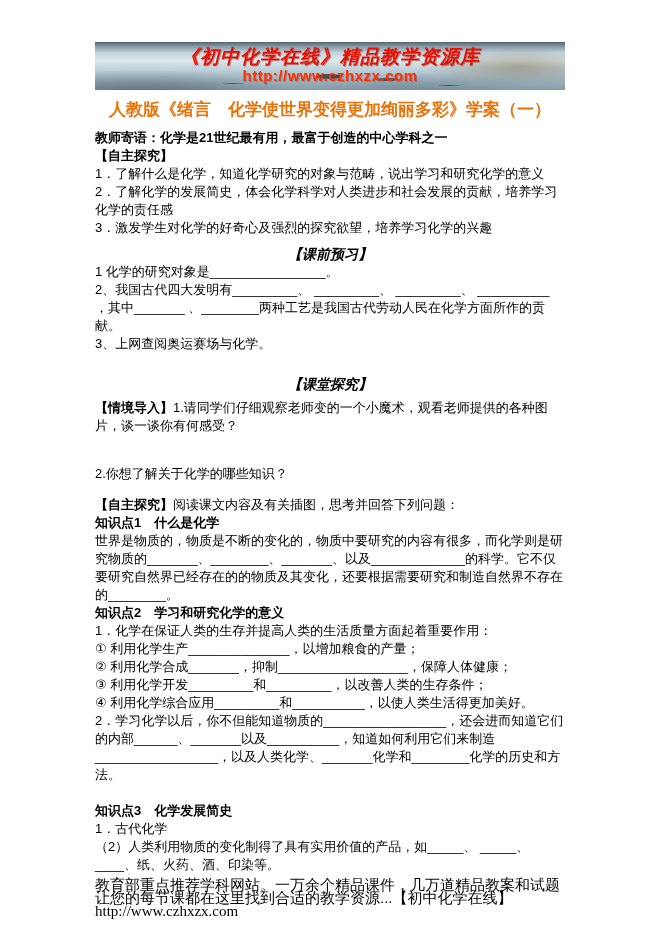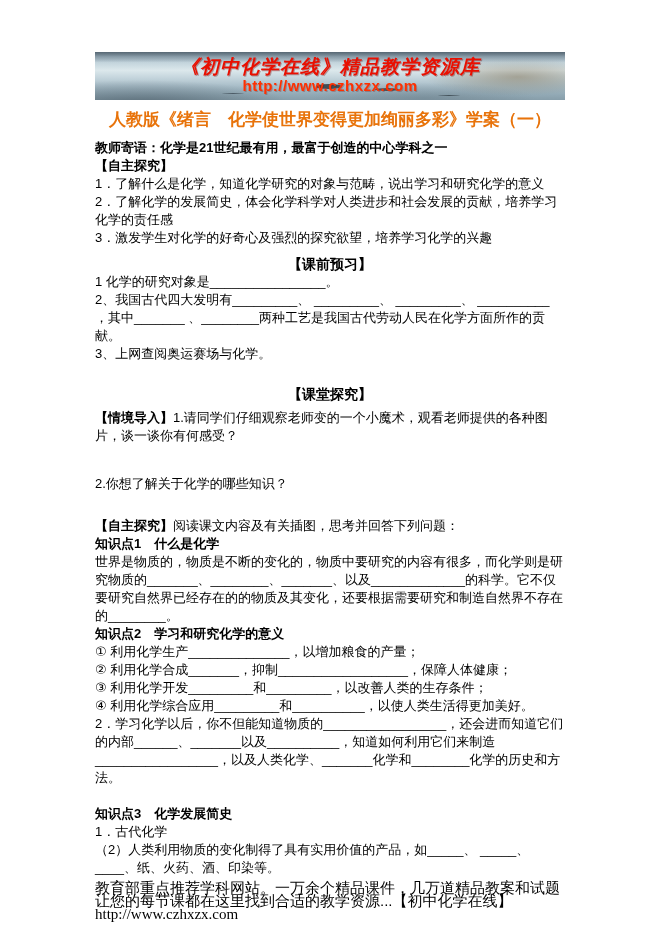--- a/index.html
+++ b/index.html
@@ -2,21 +2,21 @@
 <html><head>
 <meta charset="utf-8">
 <style>
   html, body { margin:0; padding:0; background:#ffffff; }
   body {
     width:661px; height:935px;
     font-family:"Liberation Sans","DejaVu Sans",sans-serif;
     color:#000;
   }
   .page { position:relative; width:661px; height:935px; overflow:hidden; background:#fff; }
-  .content { position:absolute; left:95px; top:52px; width:470px; }
+  .content { position:absolute; left:95px; top:42px; width:470px; }
 
   
   .banner {
     position:relative; width:470px; height:48px; overflow:hidden;
     background:
       linear-gradient(180deg, rgba(84,100,112,.95) 0%, rgba(116,134,147,.55) 10%, rgba(0,0,0,0) 22%),
       radial-gradient(ellipse 130px 26px at 90% 52%, rgba(128,110,78,.50), rgba(0,0,0,0) 72%),
       radial-gradient(ellipse 210px 34px at 10% 108%, rgba(58,73,84,.55), rgba(0,0,0,0) 70%),
       radial-gradient(ellipse 160px 22px at 70% 96%, rgba(90,108,120,.35), rgba(0,0,0,0) 70%),
       linear-gradient(180deg,#8ea4b2 0%,#c3d4dc 22%,#dce8ec 38%,#c2d3db 55%,#a7bcc7 72%,#93aab6 88%,#879eaa 100%);
@@ -40,26 +40,26 @@
   }
 
   
   .doc-title {
     margin-top:9px; height:22px; line-height:22px; text-align:center;
     font-weight:bold; font-size:17px; color:#e8730a; white-space:nowrap;
   }
   p { margin:0; font-size:13px; line-height:18px; }
   .b { font-weight:bold; }
   .teacher { margin-top:8px; font-weight:bold; }
-  .center-head { text-align:center; font-weight:bold; font-size:14px; }
+  .center-head { text-align:center; font-weight:bold; font-size:14px;font-style:italic; }
   .h-preview { margin-top:8px; }
   .h-classroom { margin-top:22px; }
   .intro { margin-top:6px; }
   .q2 { margin-top:30px; }
-  .selfstudy { margin-top:24px; }
+  .selfstudy { margin-top:13px; }
   .kp3-head { margin-top:18px; }
 
   .footer {
     margin-top:4px; font-size:15px; line-height:13px; color:#000;
   }
   .footer .url { font-family:"Liberation Serif","DejaVu Serif",serif; }
 </style>
 </head>
 <body>
 
@@ -91,20 +91,21 @@
     <p class="intro"><span class="b">【情境导入】</span><span>1.请同学们仔细观察老师变的一个小魔术，观看老师提供的各种图片，谈一谈你有何感受？</span></p>
 
     <p class="q2">2.你想了解关于化学的哪些知识？</p>
 
     <p class="selfstudy"><span class="b">【自主探究】</span><span>阅读课文内容及有关插图，思考并回答下列问题：</span></p>
 
     <p class="b">知识点1　什么是化学</p>
     <p>世界是物质的，物质是不断的变化的，物质中要研究的内容有很多，而化学则是研究物质的_______、________、_______、以及_____________的科学。它不仅要研究自然界已经存在的的物质及其变化，还要根据需要研究和制造自然界不存在的________。</p>
 
     <p class="b">知识点2　学习和研究化学的意义</p>
+    <p>1．化学在保证人类的生存并提高人类的生活质量方面起着重要作用：</p>
     <p>① 利用化学生产______________，以增加粮食的产量；</p>
     <p>② 利用化学合成_______，抑制__________________，保障人体健康；</p>
     <p>③ 利用化学开发_________和_________，以改善人类的生存条件；</p>
     <p>④ 利用化学综合应用_________和__________，以使人类生活得更加美好。</p>
     <p>2．学习化学以后，你不但能知道物质的_________________，还会进而知道它们的内部______、_______以及__________，知道如何利用它们来制造_________________，以及人类化学、_______化学和________化学的历史和方法。</p>
 
     <p class="b kp3-head">知识点3　化学发展简史</p>
     <p>1．古代化学</p>
     <p>（2）人类利用物质的变化制得了具有实用价值的产品，如_____、 _____、 ____、纸、火药、酒、印染等。</p>
 

